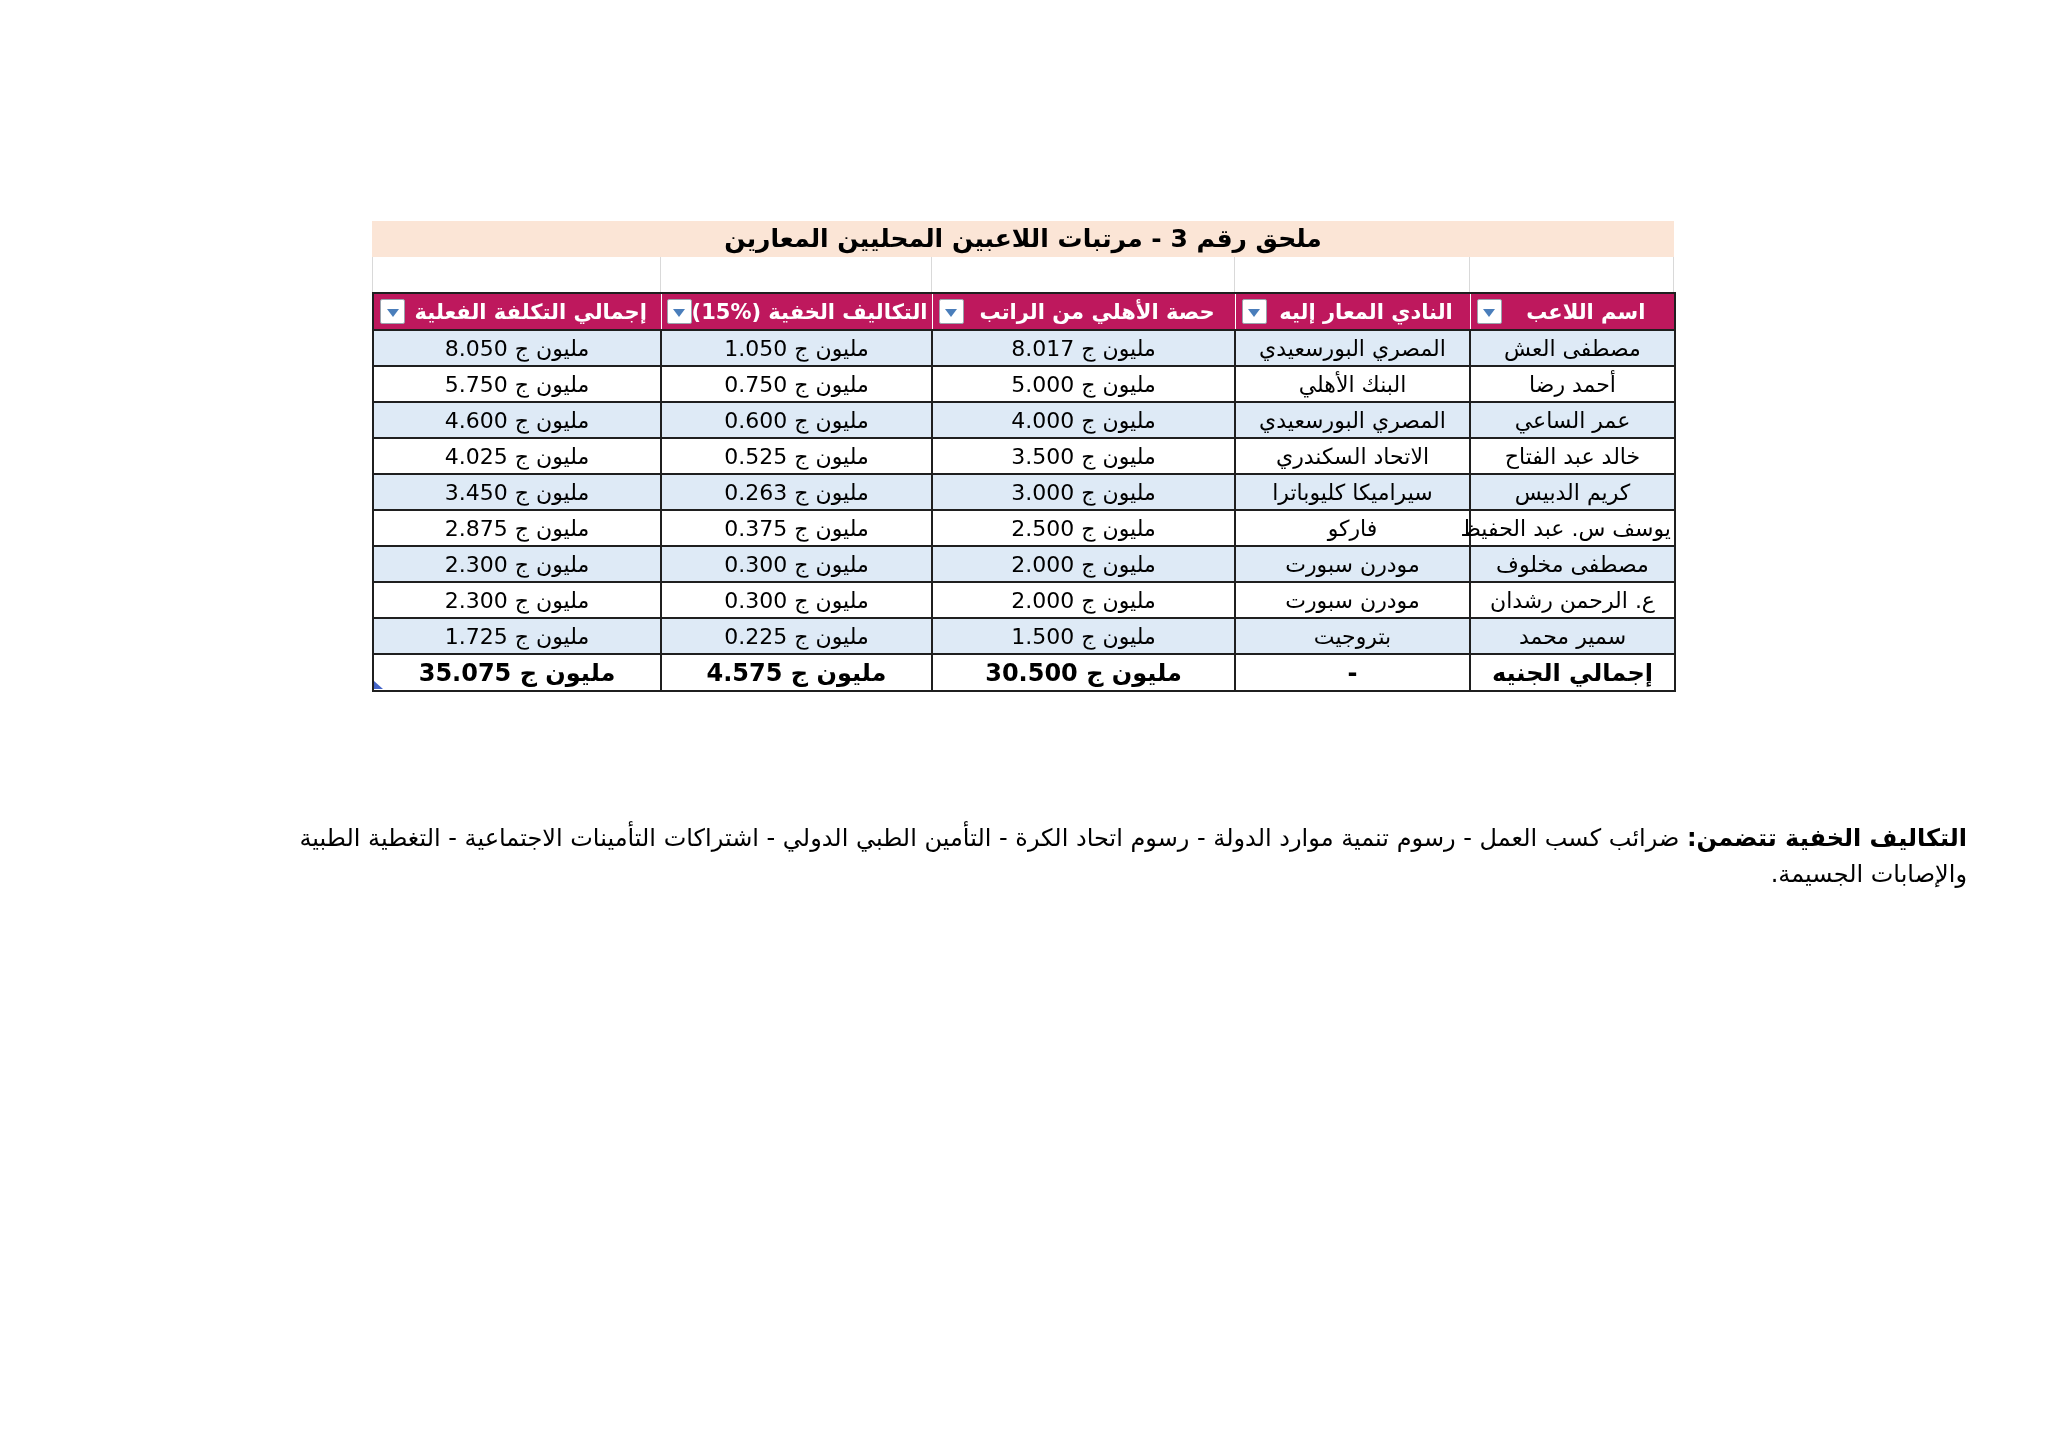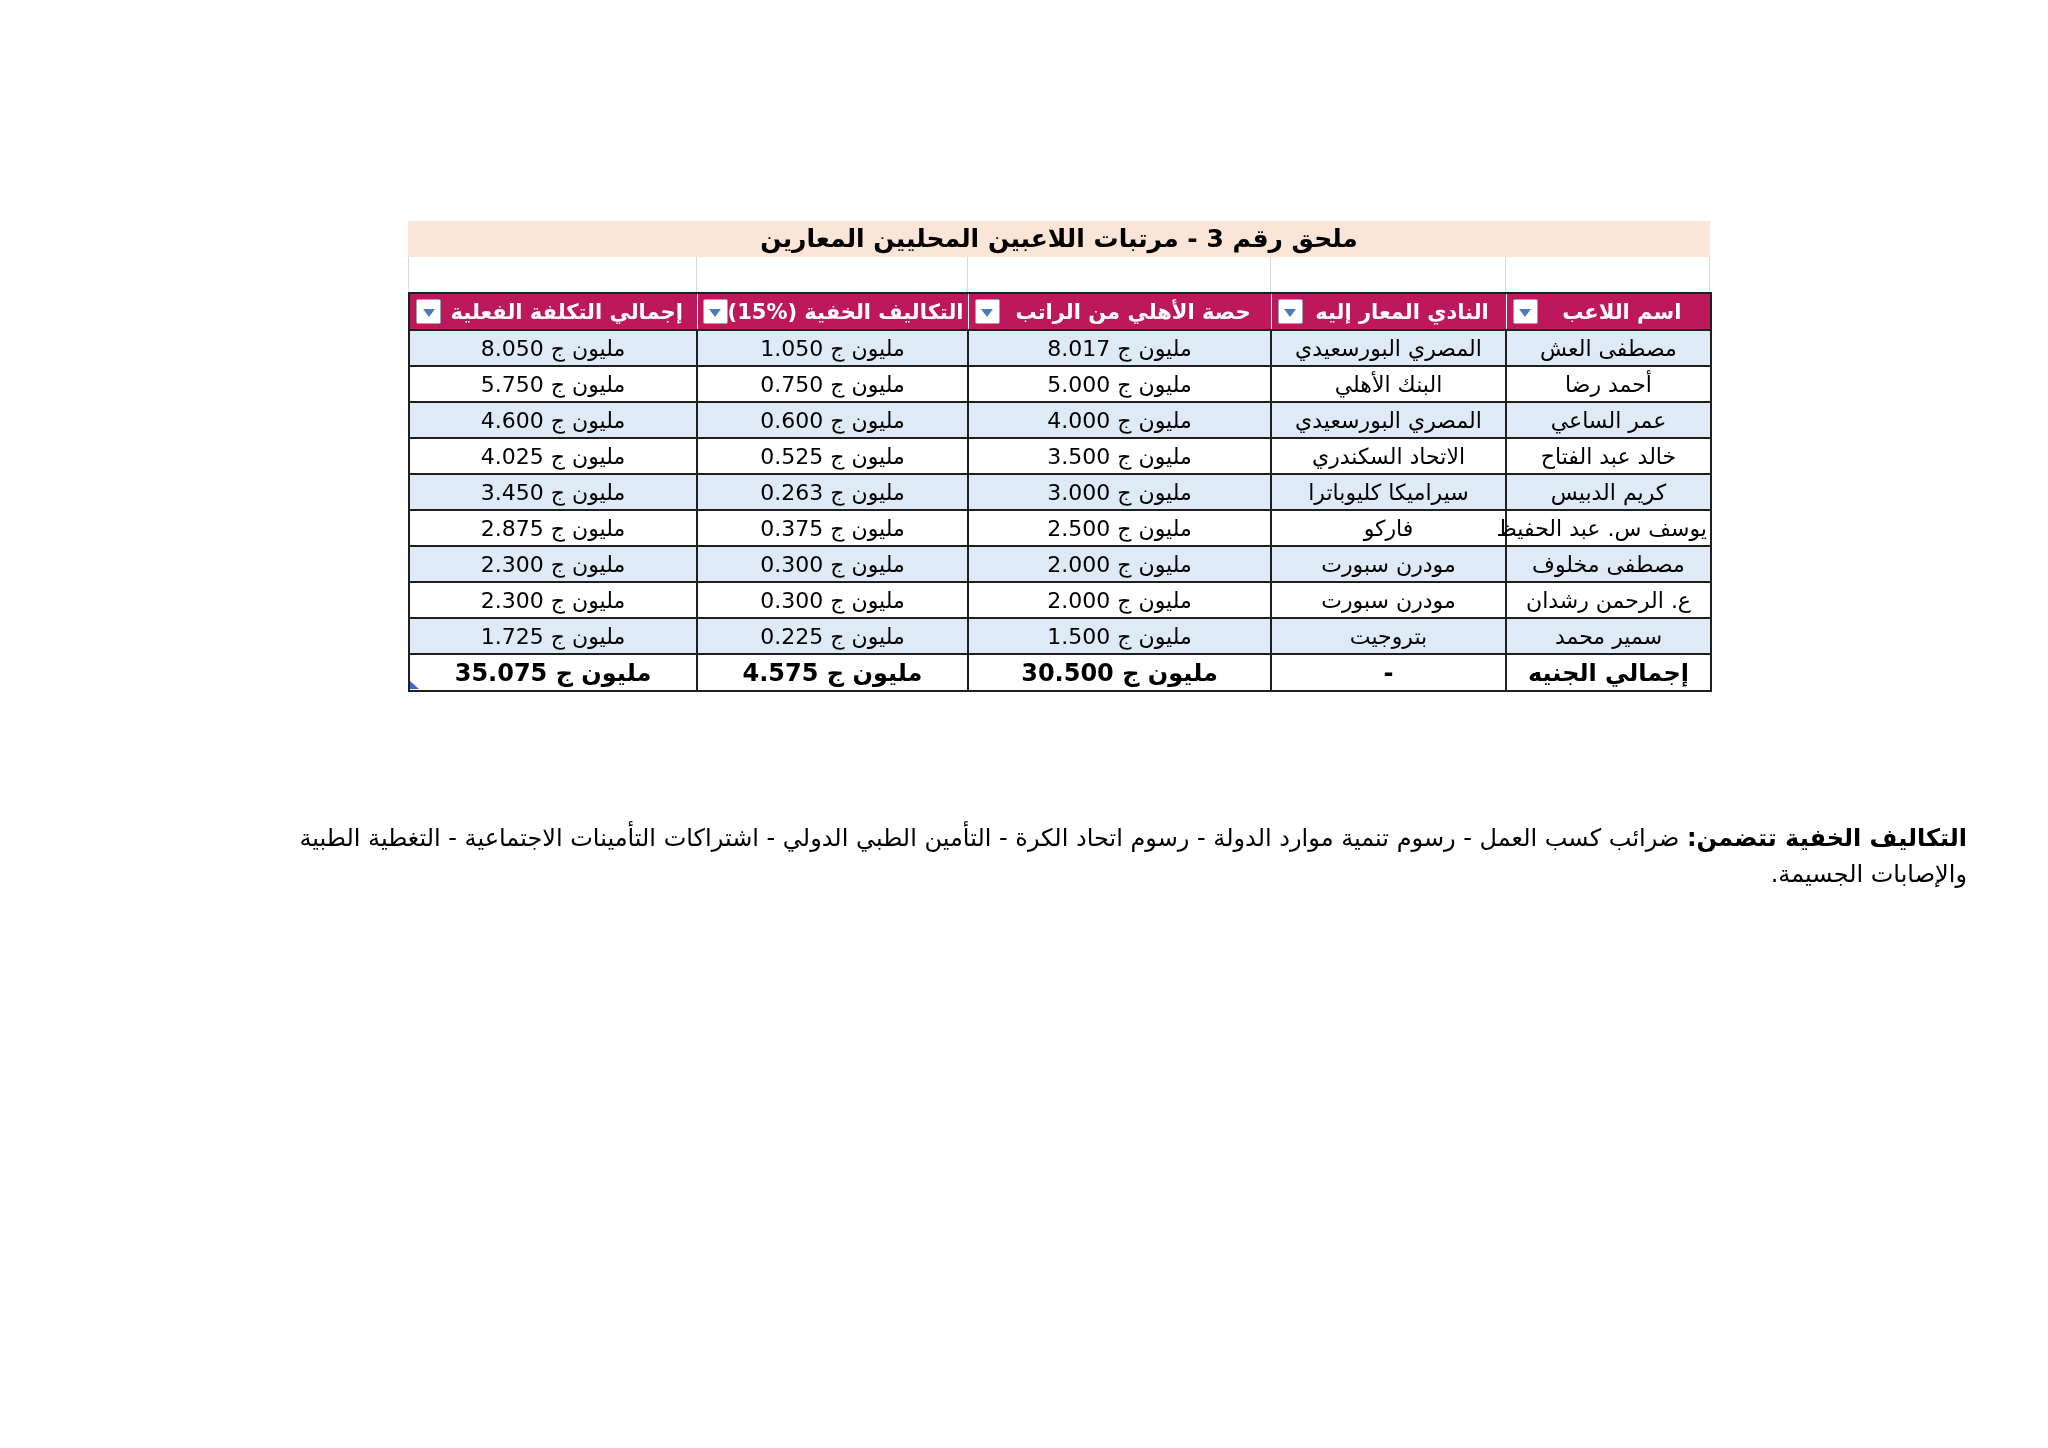--- a/index.html
+++ b/index.html
@@ -3,21 +3,21 @@
 <meta charset="utf-8">
 <style>
   html,body{margin:0;padding:0;}
   body{
     width:2048px;height:1448px;position:relative;overflow:hidden;
     background:#ffffff;
     font-family:"DejaVu Sans",sans-serif;
     color:#000;
   }
   
-  .sheet{position:absolute;left:372px;top:221px;width:1302px;margin-left:36px;}
+  .sheet{position:absolute;left:372px;top:221px;width:1302px;}
   .title-bar{
     height:36px;line-height:36px;background:#FBE5D6;
     text-align:center;font-weight:bold;font-size:25px;direction:rtl;
     white-space:nowrap;
   }
   .blank-row{height:35px;position:relative;background:#ffffff;}
   .blank-row .gl{position:absolute;top:0;bottom:0;width:1px;background:#d9d9d9;}
 
   table.salaries{
     border-collapse:collapse;table-layout:fixed;direction:rtl;

